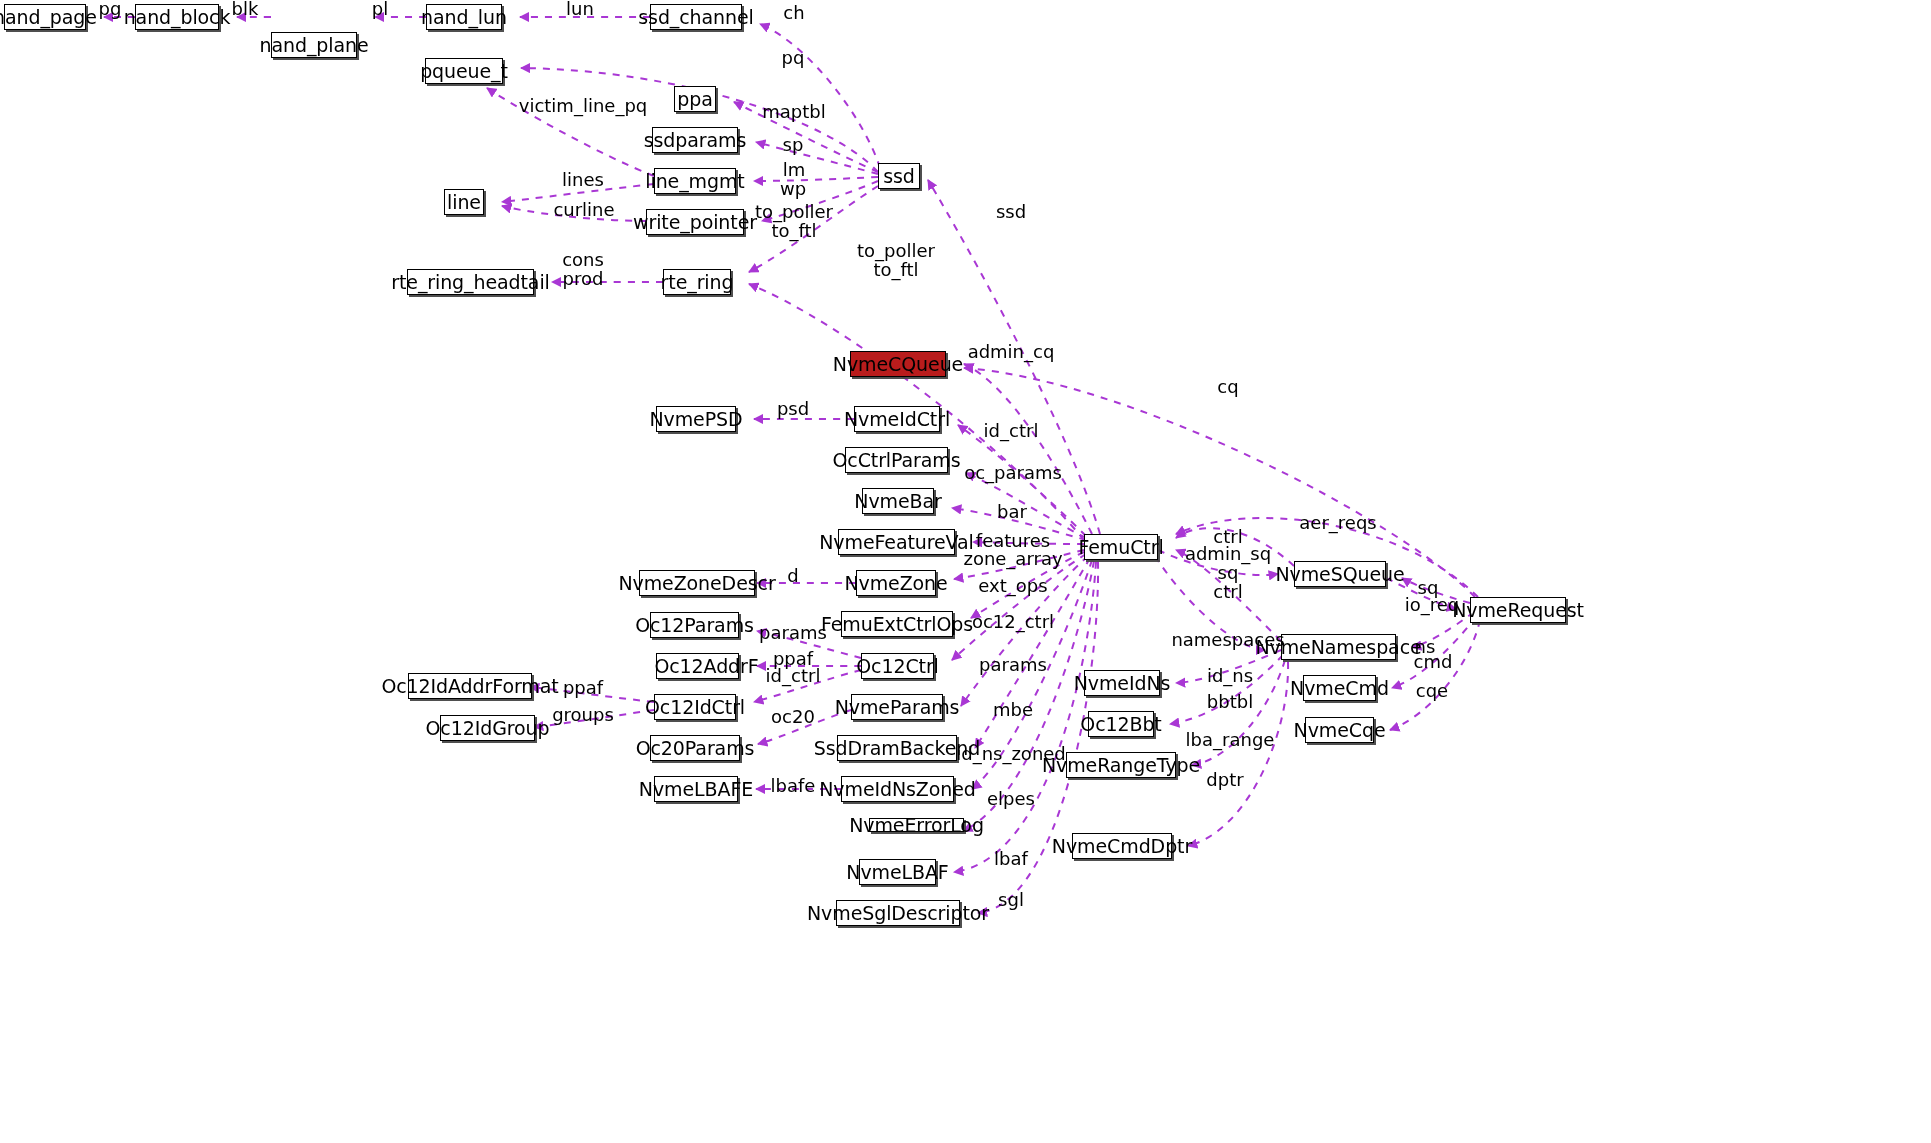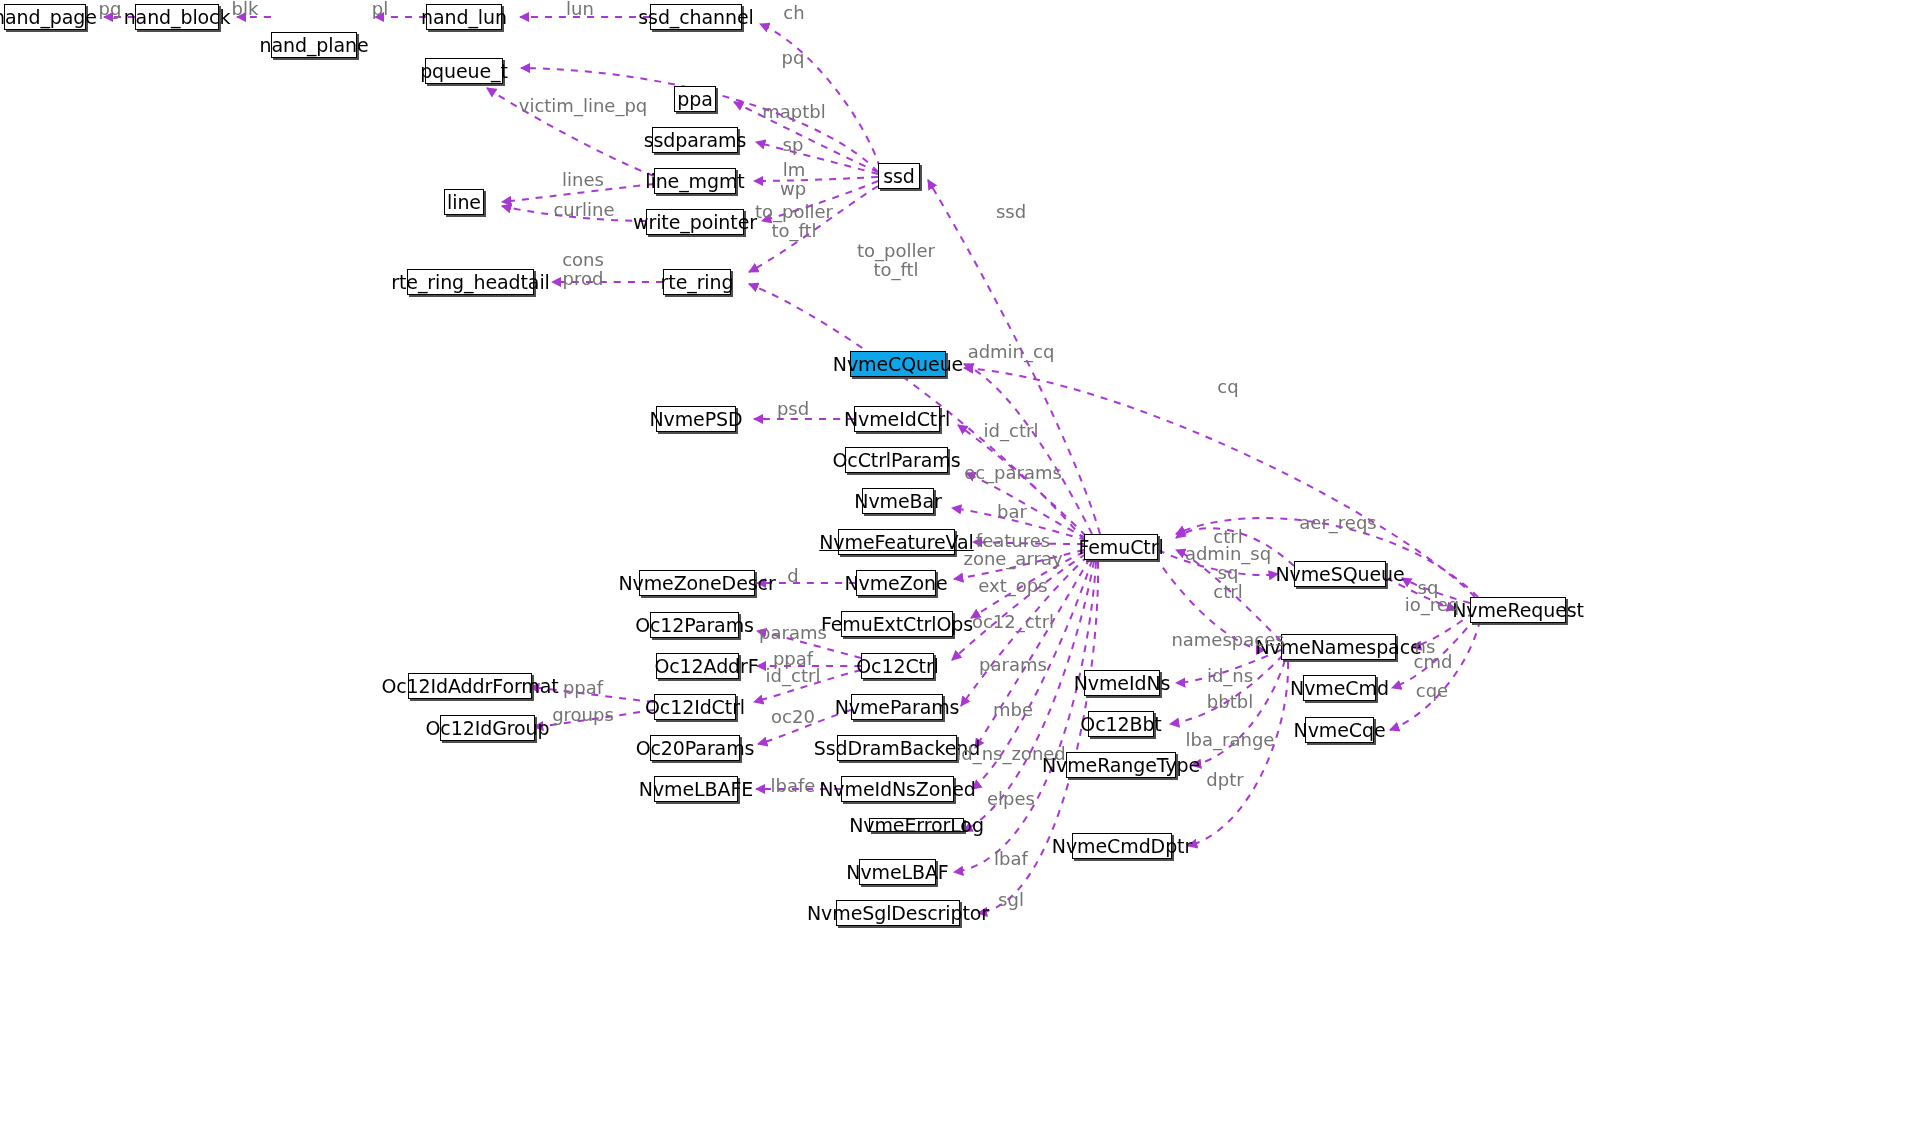--- a/index.html
+++ b/index.html
@@ -33,27 +33,27 @@
     font-size: 19px;
     line-height: 1;
     display: flex;
     align-items: center;
     justify-content: center;
     white-space: nowrap;
     box-shadow: 2px 2px 0 0 rgba(70,70,70,0.95);
     letter-spacing: -0.1px;
   }
   .node.highlight {
-    background: #0ea5e9;
+    background: #b91c1c;
     text-align: right;
   }
   .edge-label {
     position: absolute;
     font-size: 18px;
-    color: #737373;
+    color: #000000;
     white-space: pre;
     line-height: 1.04;
     text-align: center;
     transform: translate(-50%, -50%);
     pointer-events: none;
   }
 </style>
 </head>
 <body>
 
@@ -135,21 +135,21 @@
       <div class="node" style="left: 878px; top: 163px; width: 42px; height: 26px;">ssd</div>
       <div class="node" style="left: 444px; top: 189px; width: 40px; height: 26px;">line</div>
       <div class="node" style="left: 646px; top: 209px; width: 98px; height: 26px;">write_pointer</div>
       <div class="node" style="left: 407px; top: 269px; width: 127px; height: 26px;">rte_ring_headtail</div>
       <div class="node" style="left: 663px; top: 269px; width: 68px; height: 26px;">rte_ring</div>
       <div class="node highlight" style="left: 850px; top: 351px; width: 96px; height: 26px;">NvmeCQueue</div>
       <div class="node" style="left: 656px; top: 406px; width: 80px; height: 26px;">NvmePSD</div>
       <div class="node" style="left: 854px; top: 406px; width: 86px; height: 26px;">NvmeIdCtrl</div>
       <div class="node" style="left: 845px; top: 447px; width: 103px; height: 26px;">OcCtrlParams</div>
       <div class="node" style="left: 862px; top: 488px; width: 72px; height: 26px;">NvmeBar</div>
-      <div class="node" style="left: 838px; top: 529px; width: 117px; height: 26px; text-decoration: underline;">NvmeFeatureVal</div>
+      <div class="node" style="left: 838px; top: 529px; width: 117px; height: 26px;">NvmeFeatureVal</div>
       <div class="node" style="left: 1084px; top: 534px; width: 74px; height: 26px;">FemuCtrl</div>
       <div class="node" style="left: 639px; top: 570px; width: 116px; height: 26px;">NvmeZoneDescr</div>
       <div class="node" style="left: 856px; top: 570px; width: 80px; height: 26px;">NvmeZone</div>
       <div class="node" style="left: 1294px; top: 561px; width: 92px; height: 26px;">NvmeSQueue</div>
       <div class="node" style="left: 1470px; top: 597px; width: 96px; height: 26px;">NvmeRequest</div>
       <div class="node" style="left: 650px; top: 612px; width: 89px; height: 26px;">Oc12Params</div>
       <div class="node" style="left: 841px; top: 611px; width: 112px; height: 26px;">FemuExtCtrlOps</div>
       <div class="node" style="left: 1281px; top: 634px; width: 115px; height: 26px;">NvmeNamespace</div>
       <div class="node" style="left: 656px; top: 653px; width: 83px; height: 26px; padding-left: 18px;">Oc12AddrF</div>
       <div class="node" style="left: 861px; top: 653px; width: 73px; height: 26px;">Oc12Ctrl</div>

